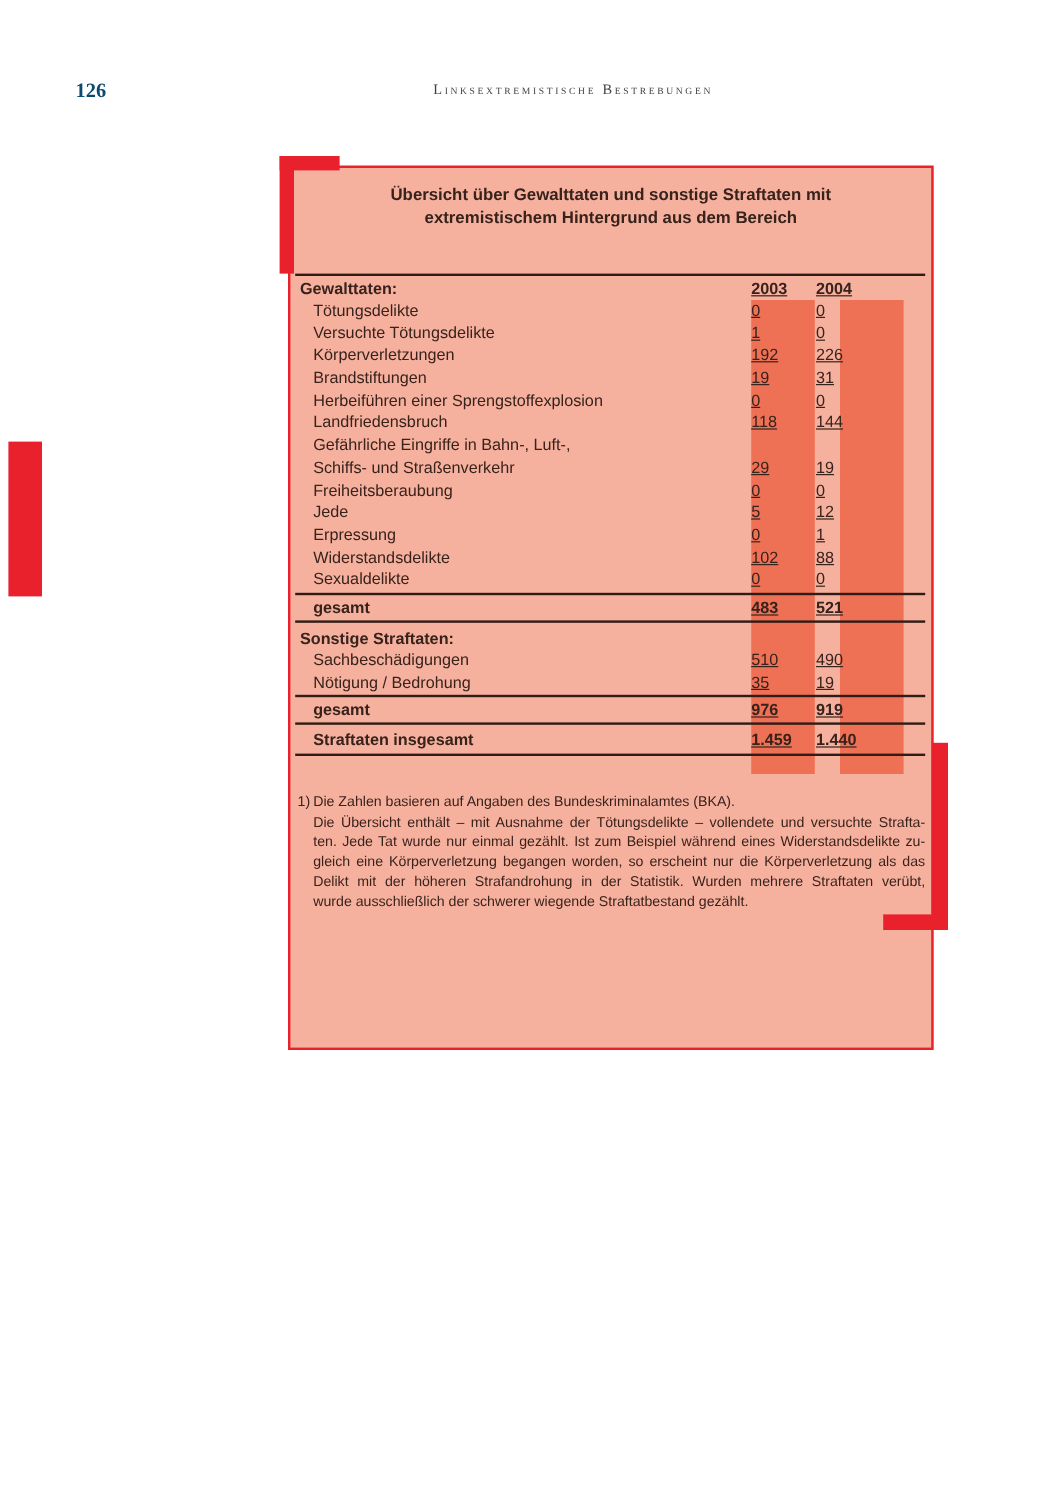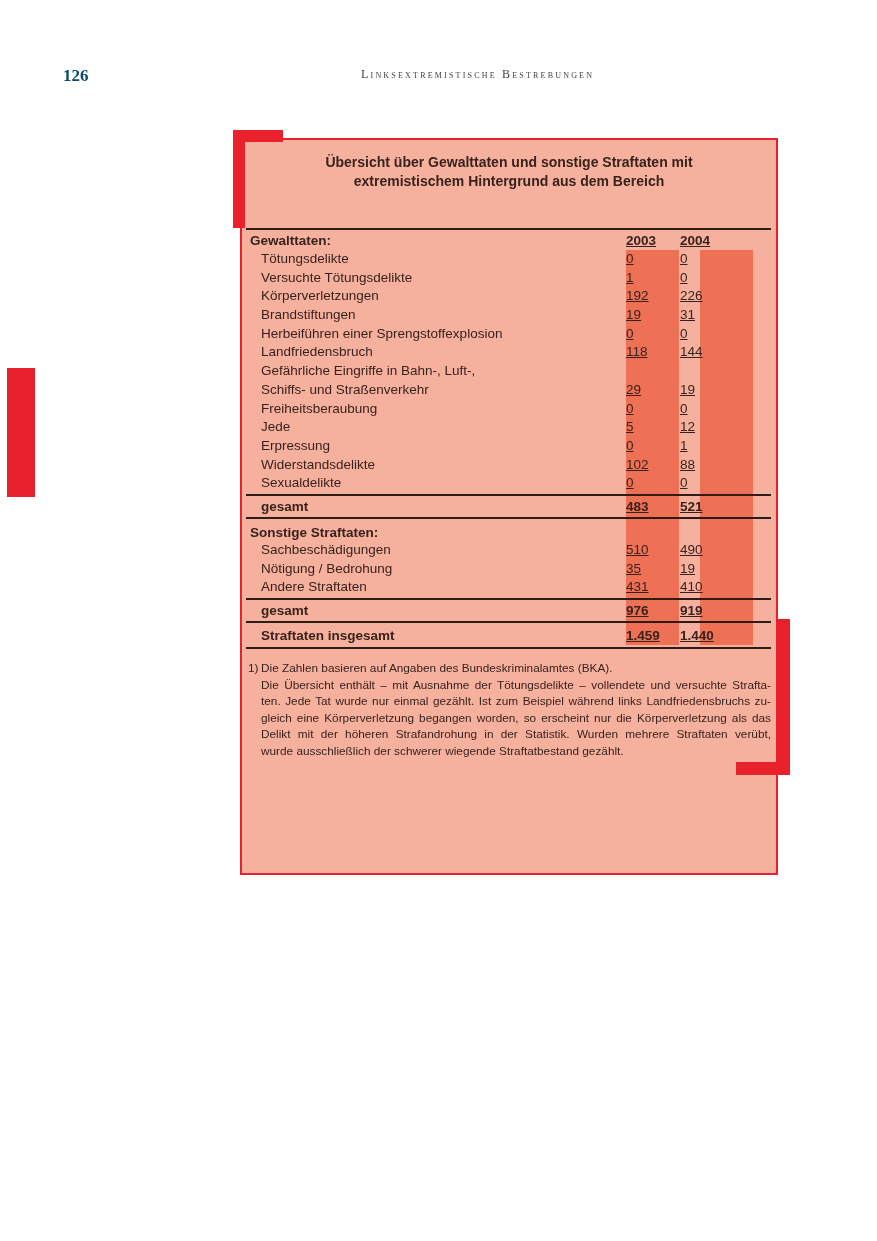--- a/index.html
+++ b/index.html
@@ -200,25 +200,20 @@
     <span class="v v1">510</span>
     <span class="v v2">490</span>
   </div>
 
   <div class="row row-item">
     <span class="lbl">Nötigung / Bedrohung</span>
     <span class="v v1">35</span>
     <span class="v v2">19</span>
   </div>
 
-  <div class="row row-item">
-    <span class="lbl">Andere Straftaten</span>
-    <span class="v v1">431</span>
-    <span class="v v2">410</span>
-  </div>
 <div class="rule"></div>
   <div class="row row-total">
     <span class="lbl">gesamt</span>
     <span class="v v1">976</span>
     <span class="v v2">919</span>
   </div>
 <div class="rule"></div>
   <div class="row row-grand">
     <span class="lbl">Straftaten insgesamt</span>
     <span class="v v1">1.459</span>
@@ -226,21 +221,21 @@
   </div>
 <div class="rule"></div>
         </div>
     </div>
 
     <div class="footnote">
       <span class="fn-marker">1)</span>
       <div class="fn-lines">
           <div class="fn-line">Die Zahlen basieren auf Angaben des Bundeskriminalamtes (BKA).</div>
           <div class="fn-line just">Die Übersicht enthält – mit Ausnahme der Tötungsdelikte – vollendete und versuchte Strafta-</div>
-          <div class="fn-line just">ten. Jede Tat wurde nur einmal gezählt. Ist zum Beispiel während links Landfriedensbruchs zu-</div>
+          <div class="fn-line just">ten. Jede Tat wurde nur einmal gezählt. Ist zum Beispiel während eines Widerstandsdelikte zu-</div>
           <div class="fn-line just">gleich eine Körperverletzung begangen worden, so erscheint nur die Körperverletzung als das</div>
           <div class="fn-line just">Delikt mit der höheren Strafandrohung in der Statistik. Wurden mehrere Straftaten verübt,</div>
           <div class="fn-line">wurde ausschließlich der schwerer wiegende Straftatbestand gezählt.</div>
         </div>
     </div>
   </div>
 
   <div class="accent tl-h"></div>
   <div class="accent tl-v"></div>
   <div class="accent br-v"></div>

